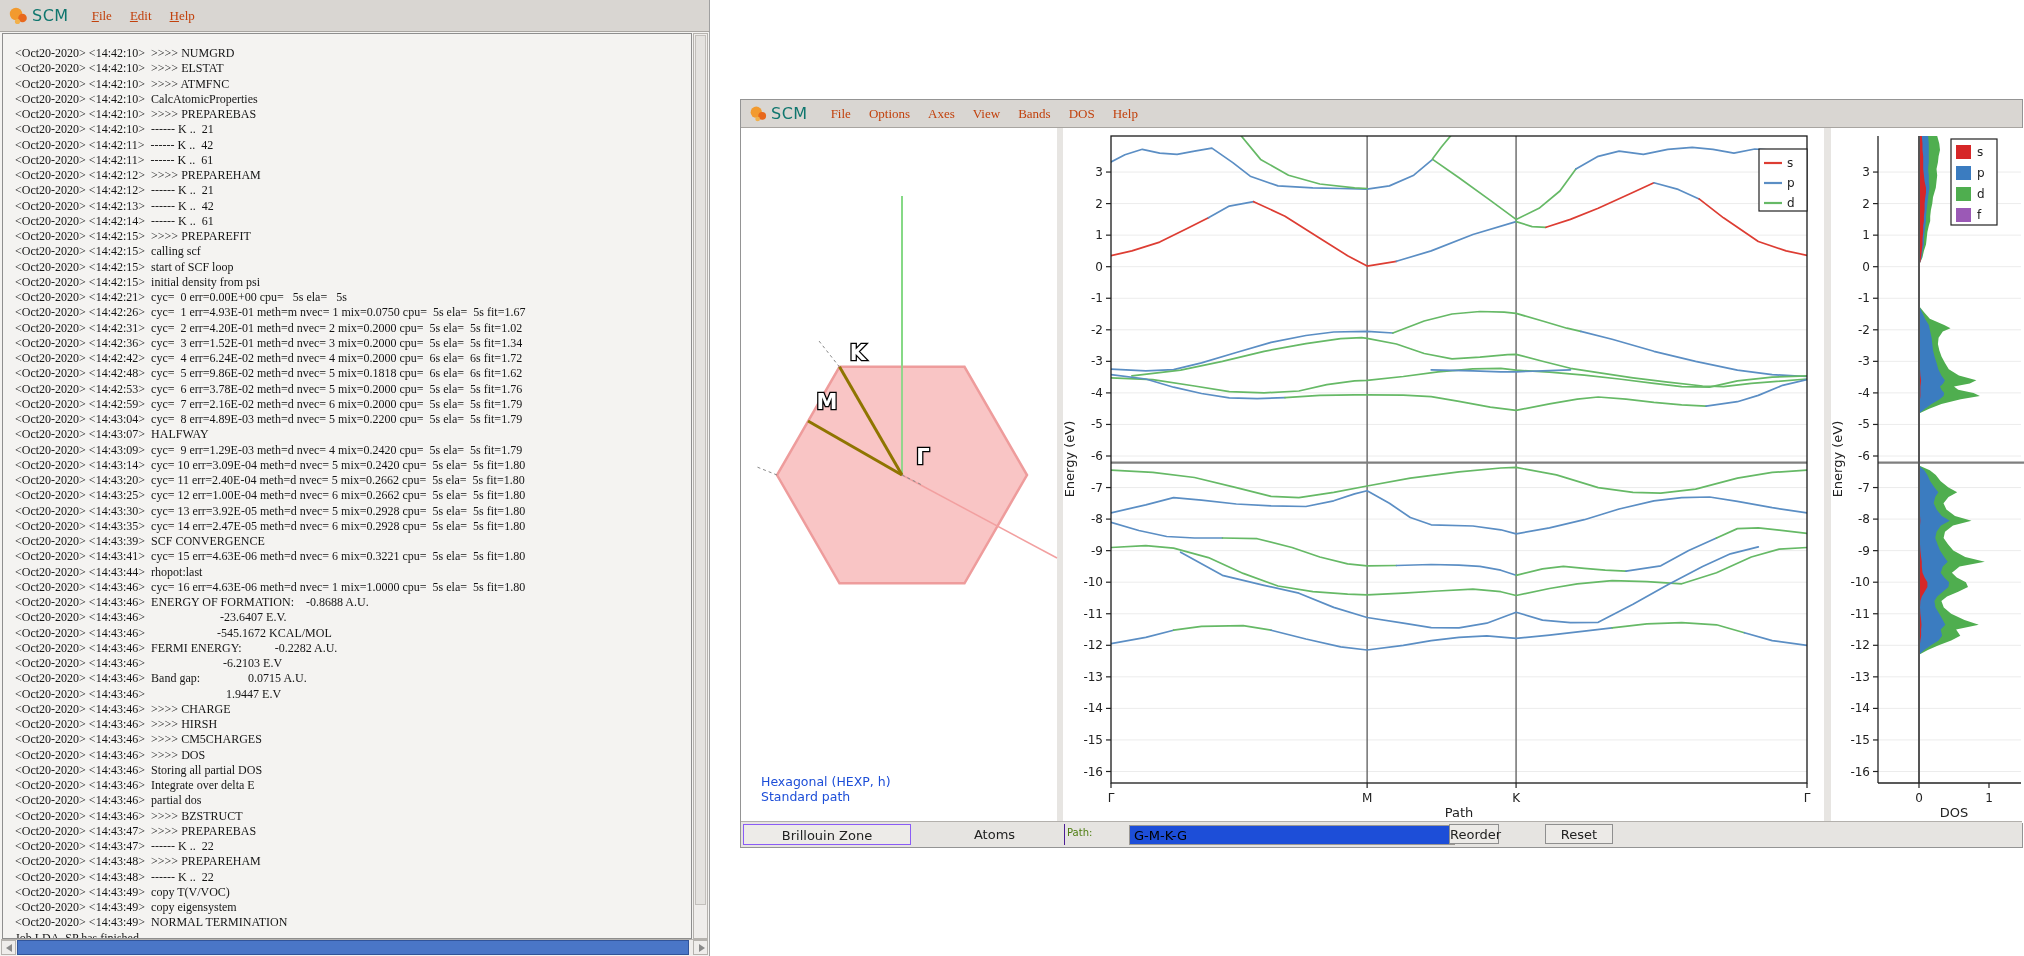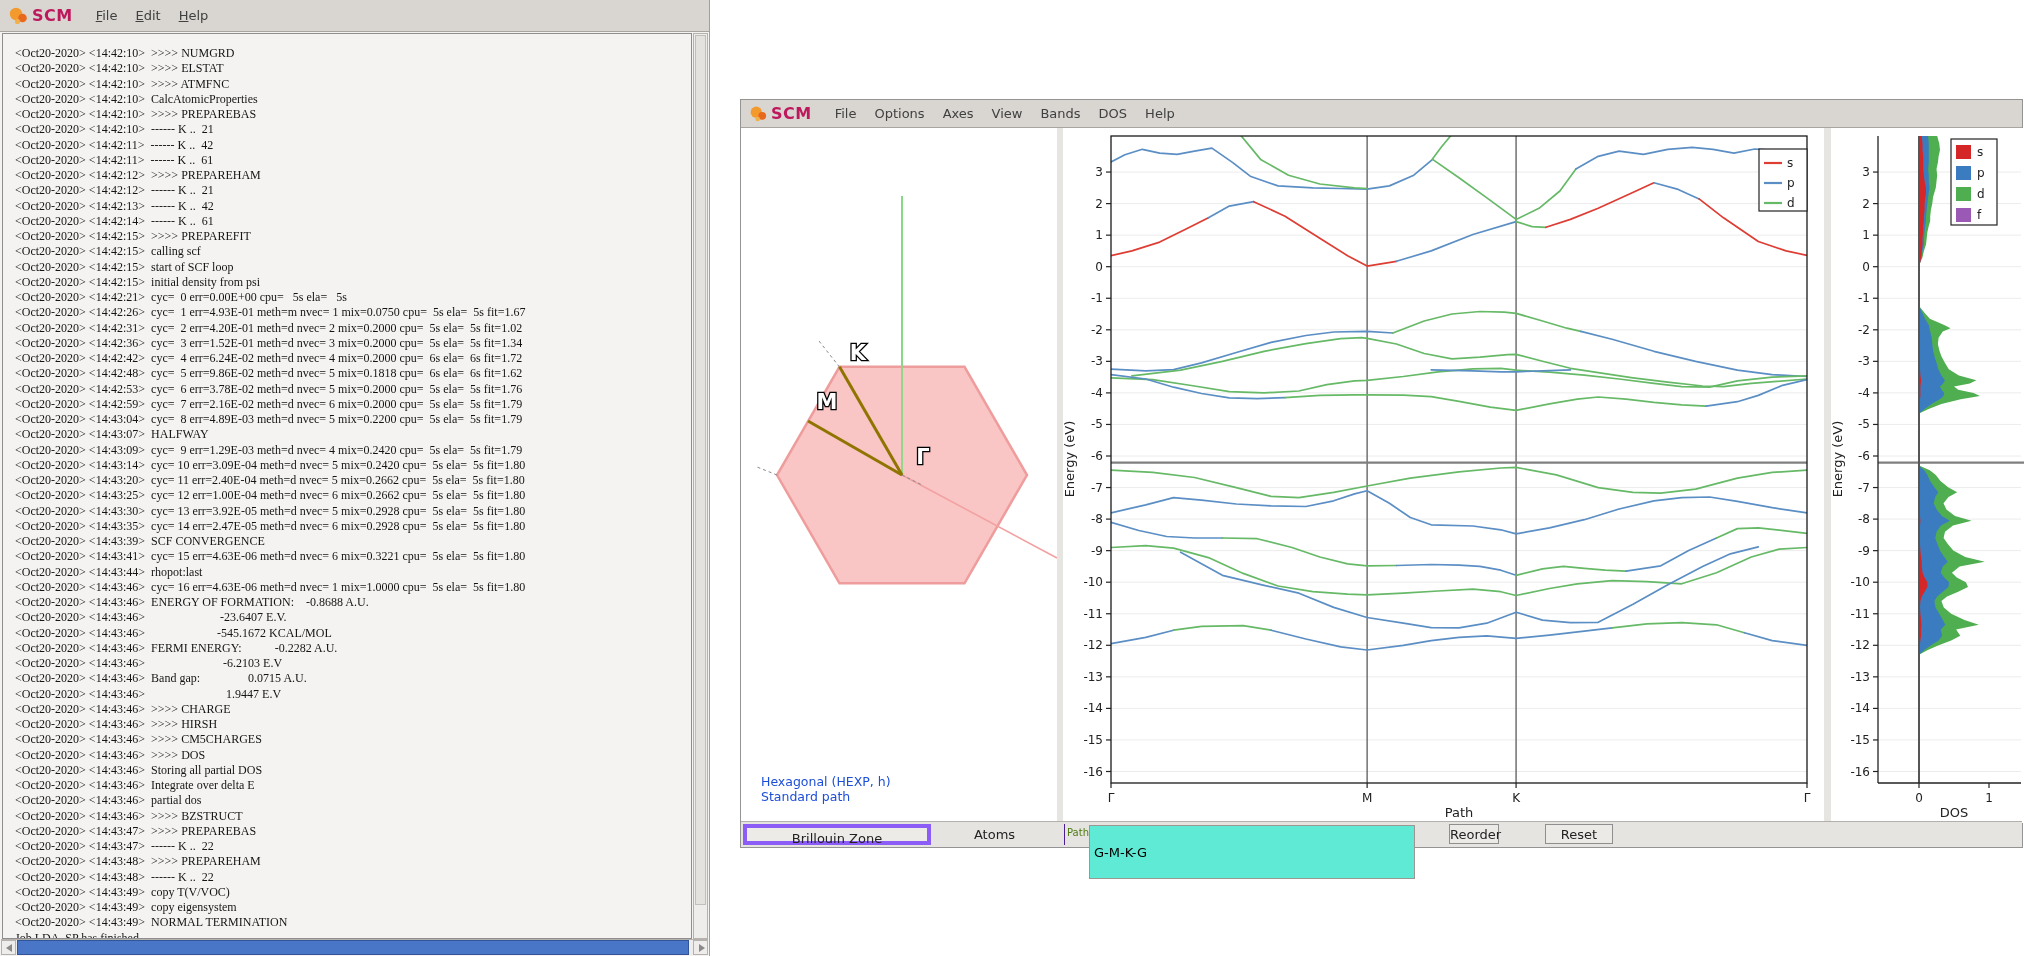--- a/index.html
+++ b/index.html
@@ -4,22 +4,22 @@
 <style>
   html,body{margin:0;padding:0;}
   body{width:2024px;height:956px;position:relative;background:#ffffff;overflow:hidden;
        font-family:"DejaVu Sans",sans-serif;}
   .window{position:absolute;background:#f4f3f1;}
   .menubar{height:32px;background:#d9d6d2;border-bottom:1px solid #a8a5a1;
            display:flex;align-items:center;padding-left:8px;box-sizing:border-box;}
   .menubar.small{height:28px;}
   .logo{display:flex;align-items:center;margin-right:14px;}
   .logo svg{margin-right:2px;}
-  .logo .brand{font-weight:bold;font-size:16px;color:#be185d;letter-spacing:.5px;}
-  .menu-item{font-size:13px;color:#404040;padding:3px 9px;cursor:default;}
+  .logo .brand{font-weight:normal;font-size:16px;color:#0f766e;letter-spacing:.5px;}
+  .menu-item{font-size:13px;color:#c2410c;padding:3px 9px;cursor:default;font-family:Liberation Serif, serif;}
   #left-window{left:0;top:0;width:710px;height:956px;border-right:1px solid #a0a0a0;box-sizing:border-box;}
   #log-area{position:absolute;left:2px;top:33px;right:17px;bottom:17px;background:#f4f3f1;
             border:1px solid #8e8e8e;overflow:hidden;}
   #log-area pre{margin:8px;padding:4px 0 0 4px;font-family:Liberation Serif, serif;
                 font-size:12px;line-height:15.25px;color:#141414;}
   #vscroll{position:absolute;right:1px;top:33px;width:15px;bottom:17px;background:#efedeb;
            border:1px solid #b5b2ae;box-sizing:border-box;}
   #vscroll .thumb{position:absolute;left:1px;right:1px;top:1px;height:96%;background:#e4e2df;border:1px solid #c2bfbb;}
   #hscroll{position:absolute;left:1px;right:1px;bottom:1px;height:15px;background:#efedeb;
            border-top:1px solid #b5b2ae;}
@@ -30,25 +30,25 @@
   .tri-right{position:absolute;left:5px;top:3px;width:0;height:0;border-top:4px solid transparent;
             border-bottom:4px solid transparent;border-left:6px solid #8a8a8a;}
   #hthumb{position:absolute;left:16px;top:0;width:672px;height:15px;background:#4a76c7;border:1px solid #31549a;box-sizing:border-box;}
   #right-window{left:740px;top:99px;width:1283px;height:749px;background:#ffffff;
                 border:1px solid #949494;box-sizing:border-box;}
   #plots-wrap{position:absolute;left:0;top:28px;width:1283px;height:694px;background:#fff;}
   #bz-caption{position:absolute;left:20px;top:646px;font-size:12.5px;color:#1d4ed8;line-height:15px;}
   #bottombar{position:absolute;left:0;bottom:0;width:100%;height:26px;background:#e6e4e1;
              border-top:1px solid #b3b0ac;box-sizing:border-box;}
   .tab{position:absolute;top:2px;height:21px;line-height:21px;text-align:center;font-size:13px;color:#222;}
-  #tab-bz{left:2px;width:188px;background:#edebe8;border:4px solid #8b5cf6;box-sizing:border-box;}
+  #tab-bz{left:2px;width:168px;background:#edebe8;border:1px solid #8b5cf6;box-sizing:border-box;}
   #tab-atoms{left:184px;width:139px;border-right:1px solid #4c1d95;}
   #path-label{position:absolute;left:326px;top:5px;font-size:10px;color:#4d7c0f;}
-  #path-input{position:absolute;left:348px;top:3px;width:316px;height:18px;border:1px solid #9b9893;
-              background:#5eead4;font-size:13px;font-family:"DejaVu Sans",sans-serif;padding:17px 4px;}
+  #path-input{position:absolute;left:388px;top:3px;width:316px;height:18px;border:1px solid #9b9893;
+              background:#1d4ed8;font-size:13px;font-family:"DejaVu Sans",sans-serif;padding:0 4px;}
   .bbtn{position:absolute;top:2px;height:20px;background:#eceae7;border:1px solid #8f8f8f;
         font-size:13px;text-align:center;line-height:20px;color:#222;box-sizing:border-box;}
   #btn-reorder{left:708px;width:50px;}
   #btn-reset{left:804px;width:68px;}
   svg text{font-family:"DejaVu Sans",sans-serif;}
 </style>
 </head>
 <body>
 
 <div id="left-window" class="window">

